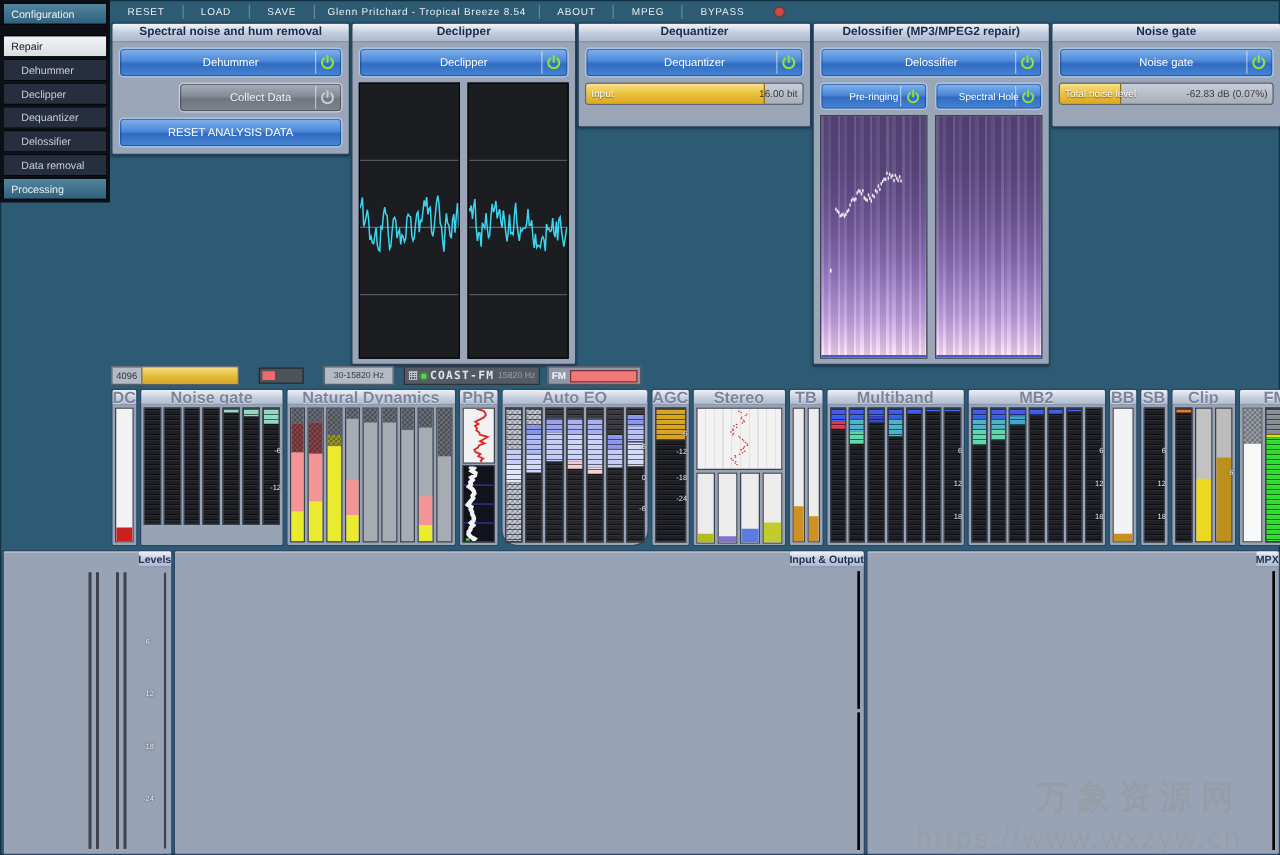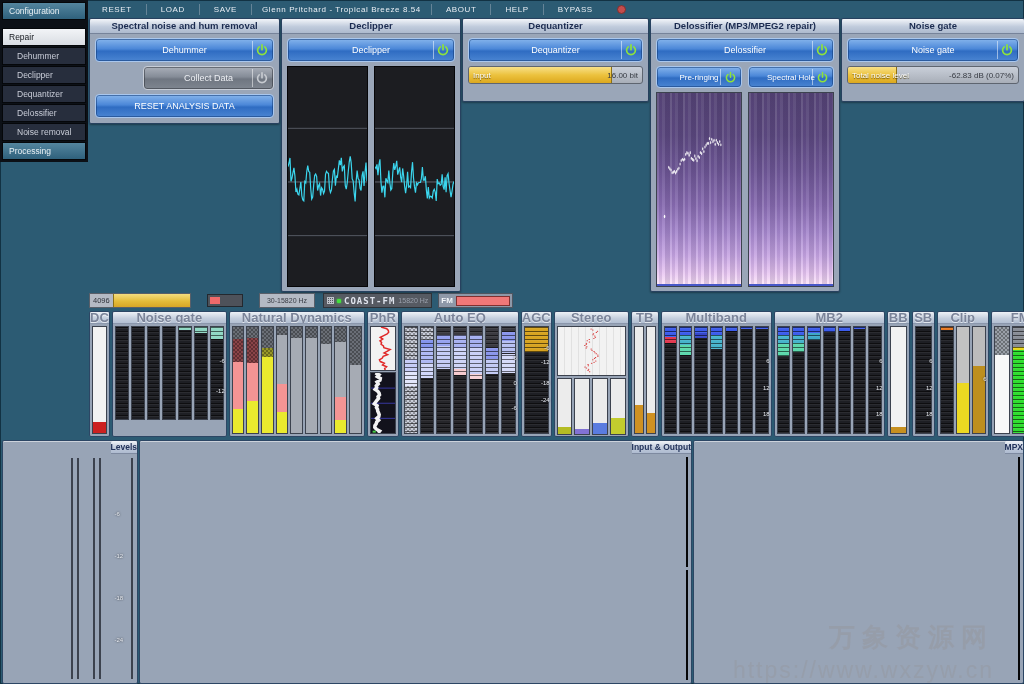--- a/index.html
+++ b/index.html
@@ -105,34 +105,34 @@
       <div class="mitem">RESET</div>
       <div class="mdiv"></div>
       <div class="mitem">LOAD</div>
       <div class="mdiv"></div>
       <div class="mitem">SAVE</div>
       <div class="mdiv"></div>
       <div class="mitem mtitle">Glenn Pritchard - Tropical Breeze 8.54</div>
       <div class="mdiv"></div>
       <div class="mitem">ABOUT</div>
       <div class="mdiv"></div>
-      <div class="mitem">HELP</div>
+      <div class="mitem">MPEG</div>
       <div class="mdiv"></div>
       <div class="mitem">BYPASS</div>
       <div class="mdot"></div>
     </div>
 
   <div id="sidebar">
       <div class="sb sb-section">Configuration</div>
       <div class="sb sb-selected">Repair</div>
       <div class="sb sb-sub">Dehummer</div>
       <div class="sb sb-sub">Declipper</div>
       <div class="sb sb-sub">Dequantizer</div>
       <div class="sb sb-sub">Delossifier</div>
-      <div class="sb sb-sub">Noise removal</div>
+      <div class="sb sb-sub">Data removal</div>
       <div class="sb sb-section">Processing</div>
     </div>
 
   <div class="panel" style="left:89px;top:18px;width:189px;height:104px">
     <div class="phead">Spectral noise and hum removal</div>
     <div class="pbody">
       <div class="tbtn">
         <span>Dehummer</span>
         <span class="pw">
           <svg viewBox="0 0 20 20" width="14" height="14">
@@ -434,21 +434,21 @@
             <svg viewBox="0 0 30 100" preserveAspectRatio="none" class="fillsvg">
               <polyline points="0.00,25.00 30.00,25.00" fill="none" stroke="#3c3cb0" stroke-width="1" vector-effect="non-scaling-stroke" opacity="0.9"></polyline>
               <polyline points="0.00,50.00 30.00,50.00" fill="none" stroke="#3c3cb0" stroke-width="1" vector-effect="non-scaling-stroke" opacity="0.9"></polyline>
               <polyline points="0.00,75.00 30.00,75.00" fill="none" stroke="#3c3cb0" stroke-width="1" vector-effect="non-scaling-stroke" opacity="0.9"></polyline>
               <polyline points="5.51,0.00 9.93,3.00 7.92,6.00 11.69,9.00 11.23,12.00 7.46,15.00 8.94,18.00 6.59,21.00 7.14,24.00 5.20,27.00 8.42,30.00 10.06,33.00 10.65,36.00 8.79,39.00 9.49,42.00 7.59,45.00 5.78,48.00 4.15,51.00 7.60,54.00 6.82,57.00 8.19,60.00 8.39,63.00 9.48,66.00 10.24,69.00 9.75,72.00 7.22,75.00 9.49,78.00 7.12,81.00 6.55,84.00 4.88,87.00 4.76,90.00 6.71,93.00 10.77,96.00 8.89,99.00" fill="none" stroke="#ffffff" stroke-width="3.5" vector-effect="non-scaling-stroke" opacity="0.95"></polyline>
               <polyline points="2.00,97.00 6.00,97.00" fill="none" stroke="#44cc44" stroke-width="2" vector-effect="non-scaling-stroke"></polyline>
             </svg>
           </div>
         </div>
       </div>
-      <div class="mpanel" style="flex: 0 0 116px;">
+      <div class="mpanel" style="flex: 0 0 116px; border-radius: 13px;">
         <div class="mhead">Auto EQ</div>
         <div class="mbody">
           <div class="mcols">
             <div class="mcol seg" style="background: rgb(38, 38, 42);">
               <div class="mseg chk" style="top: 0%; height: 30%; background-color: rgb(200, 204, 216);"></div>
               <div class="mseg" style="top: 30%; height: 12%; background: rgb(198, 204, 246);"></div>
               <div class="mseg" style="top: 42%; height: 14%; background: rgb(226, 230, 251);"></div>
               <div class="mseg chk" style="top: 56%; height: 44%; background-color: rgb(200, 204, 216);"></div>
             </div>
             <div class="mcol seg" style="background: rgb(38, 38, 42);">

